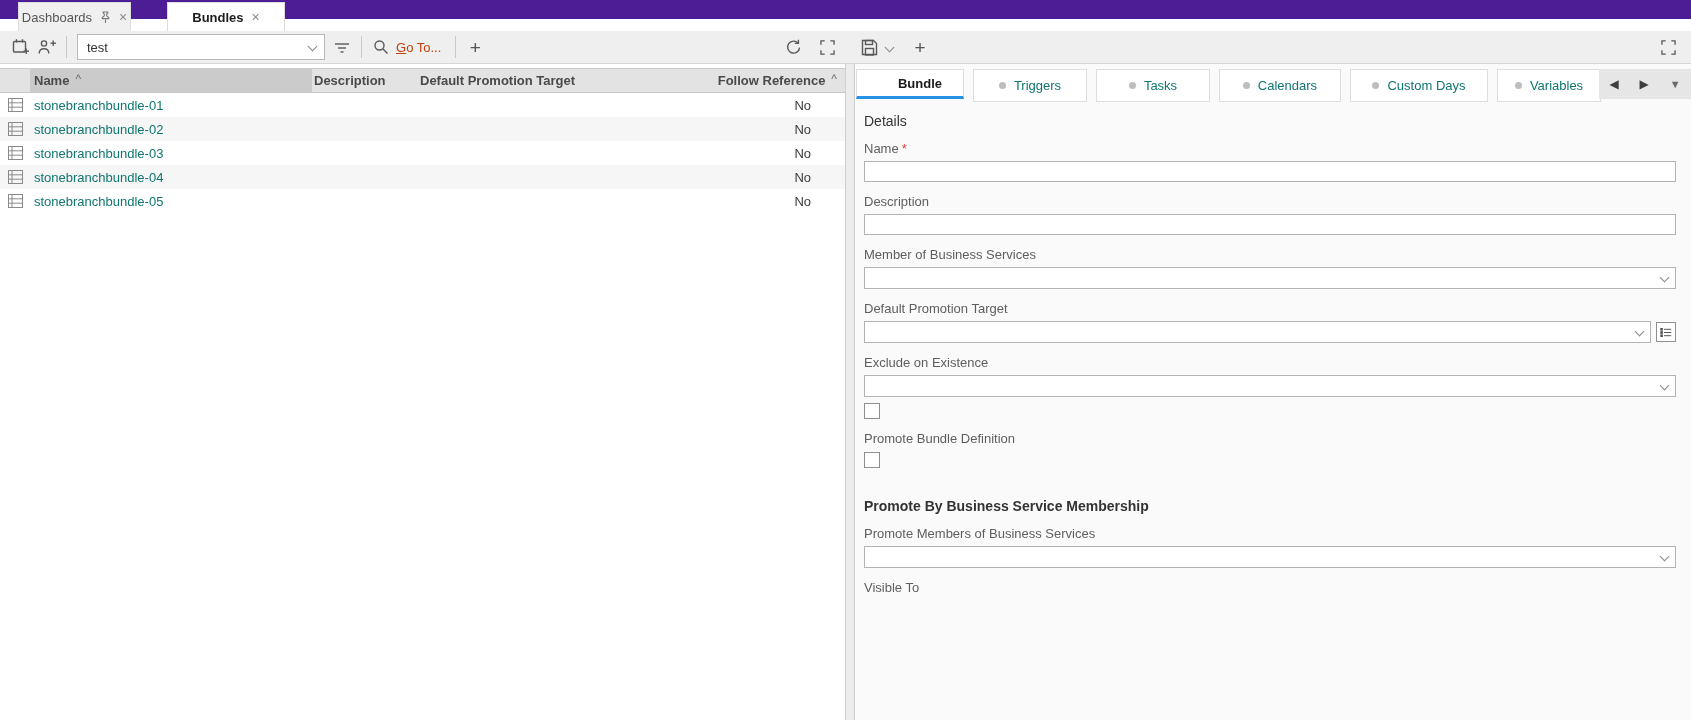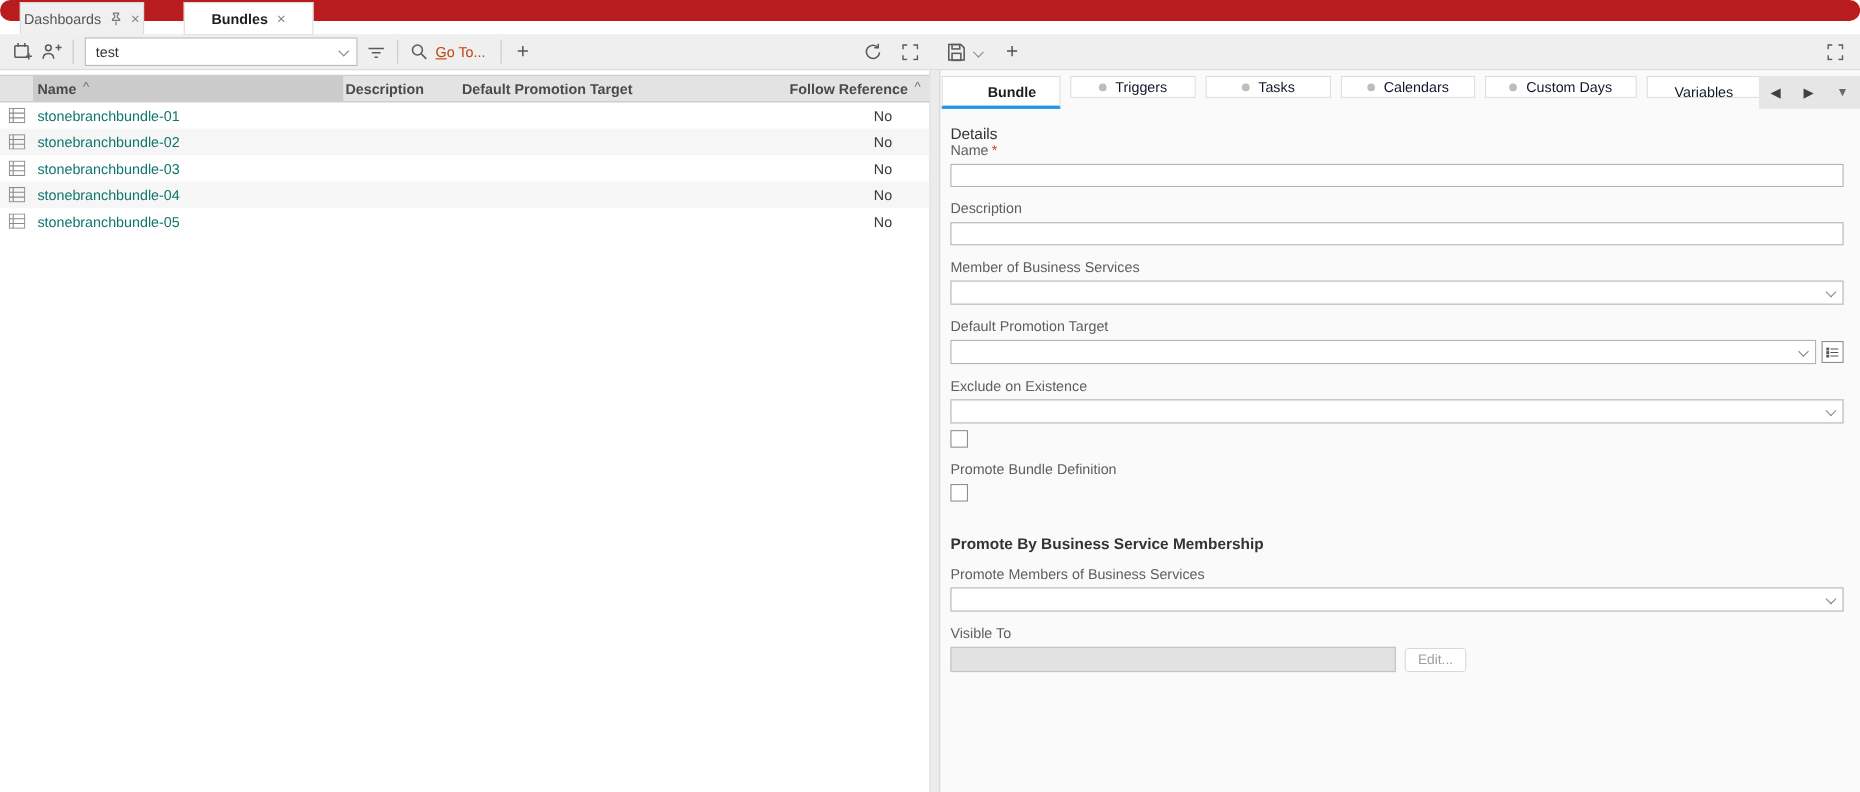--- a/index.html
+++ b/index.html
@@ -1,21 +1,21 @@
 <!DOCTYPE html>
 <html style="--accent: #2493e6;"><head>
 <meta charset="utf-8">
 <style>
   * { box-sizing: border-box; margin: 0; padding: 0; }
   html,body { width:1691px; height:720px; overflow:hidden; }
   body { font-family:"Liberation Sans", sans-serif; font-size:13px; color:#3a3a3a; background:#fff; }
   .app { position:relative; width:1691px; height:720px; background:#fff; }
 
   
-  .wtab-bar { position:absolute; left:0; top:0; width:100%; height:19px; background:#b91c1c;border-radius:10px; }
+  .wtab-bar { position:absolute; left:0; top:0; width:100%; height:19px; background:#4c1d95; }
   .wtab { position:absolute; top:2px; height:29px; display:flex; align-items:center; justify-content:center; gap:8px;
           border:1px solid #dcdcdc; border-bottom:none; background:#f0f0f0; color:#555; cursor:pointer; }
   .wtab.inactive { left:18px; width:113px; }
   .wtab.active { left:167px; width:118px; background:#fff; color:#1d1d1d; font-weight:bold; }
   .wtab.active .underline { position:absolute; left:-1px; right:-1px; bottom:-3px; height:3px; background:var(--accent); }
   .wtab .x { color:#8a8a8a; font-size:14px; font-weight:normal; cursor:pointer; }
   .pin-svg { width:11px; height:13px; stroke:#777; fill:none; stroke-width:1.2; }
 
   
   .toolbar { position:absolute; left:0; top:31px; width:100%; height:33px; background:#efefef; border-bottom:1px solid #d6d6d6; }
@@ -51,33 +51,33 @@
   .gr-desc { width:106px; }
   .gr-dpt  { width:236px; }
   .gr-fr   { flex:1; text-align:right; padding-right:34px; color:#3a3a3a; }
 
   
   .splitter { position:absolute; left:846px; top:64px; width:9px; bottom:0; background:#ececec; border-right:1px solid #cfcfcf; cursor:col-resize; }
 
   
   .rpanel { position:absolute; left:855px; top:64px; right:0; bottom:0; background:#fafafa; }
   .dtabs { position:absolute; left:1px; top:5px; display:flex; gap:9px; }
-  .dtab { height:20px; border:1px solid #dedede; background:#fff; display:flex; align-items:center; justify-content:center; gap:8px;
-          color:#0f172a; cursor:pointer; }
+  .dtab { height:33px; border:1px solid #dedede; background:#fff; display:flex; align-items:center; justify-content:center; gap:8px;
+          color:#0f766e; cursor:pointer; }
   .dtab .bullet { width:7px; height:7px; border-radius:50%; background:#bdbdbd; }
   .dtab.active { color:#1c1c1c; font-weight:bold; border-bottom:3px solid var(--accent); height:30px; }
   .tab-arrows { position:absolute; right:0; top:5px; width:92px; height:30px; background:#e6e6e6; display:flex; align-items:center; justify-content:space-around; }
   .tab-arrows .arr { color:#3f3f3f; font-size:12px; cursor:pointer; }
   .tab-arrows .arr-down { color:#6a6a6a; font-size:11px; cursor:pointer; }
 
   .content { position:absolute; left:0; right:0; top:35px; bottom:0; padding:14px 15px 0 9px; overflow:hidden; }
   .sec-h { font-size:14px; color:#333; }
   .sec-h.bold { font-weight:bold; margin-top:30px; }
   .fld-label { margin-top:12px; color:#5e5e5e; }
-  .fld-label.first { margin-top:0; }
+  .fld-label.first { margin-top:12px; }
   .req { color:#e23b3b; margin-left:3px; }
   .txt-input { margin-top:5px; height:21px; width:100%; border:1px solid #b3b3b3; background:#fff; }
   .selectbox { position:relative; margin-top:5px; height:22px; width:100%; border:1px solid #b3b3b3; background:#fff; cursor:pointer; }
   .selectbox .chev { position:absolute; right:7px; top:6px; }
   .dpt-row { display:flex; align-items:center; }
   .dpt-row .selectbox { width:788px; }
   .list-btn { width:20px; height:20px; margin-left:5px; margin-top:5px; border:1px solid #8f8f8f; background:#fff; display:flex; align-items:center; justify-content:center; cursor:pointer; }
   .list-btn svg { stroke:#555; fill:#555; stroke-width:1; }
   .checkbox { width:16px; height:16px; border:1px solid #8f8f8f; background:#fff; margin-top:6px; cursor:pointer; }
   .vis-row { display:flex; align-items:center; margin-top:5px; }
@@ -296,21 +296,21 @@
           <span>Tasks</span>
         </div>
       <div class="dtab" style="width:122px;">
           <span class="bullet"></span>
           <span>Calendars</span>
         </div>
       <div class="dtab" style="width:138px;">
           <span class="bullet"></span>
           <span>Custom Days</span>
         </div>
-      <div class="dtab" style="width:104px;flex-direction:column;">
+      <div class="dtab" style="width:104px;">
           <span class="bullet"></span>
           <span>Variables</span>
         </div>
     </div>
     <div class="tab-arrows">
       <span class="arr">◀</span>
       <span class="arr">▶</span>
       <span class="arr-down">▼</span>
     </div>
 
@@ -358,22 +358,16 @@
       <div class="checkbox"></div>
 
       <div class="sec-h bold">Promote By Business Service Membership</div>
 
       <div class="fld-label">Promote Members of Business Services</div>
       <div class="selectbox">
           <span class="chev"></span>
         </div>
 
       <div class="fld-label">Visible To</div>
-      <div class="vis-row">
-        <input class="vis-input" type="text" disabled="" value="" style="">
-        <div class="btn-edit">
-            <span>Edit...</span>
-          </div>
-      </div>
     </div>
   </div>
 
 </div>
 
 </body></html>

